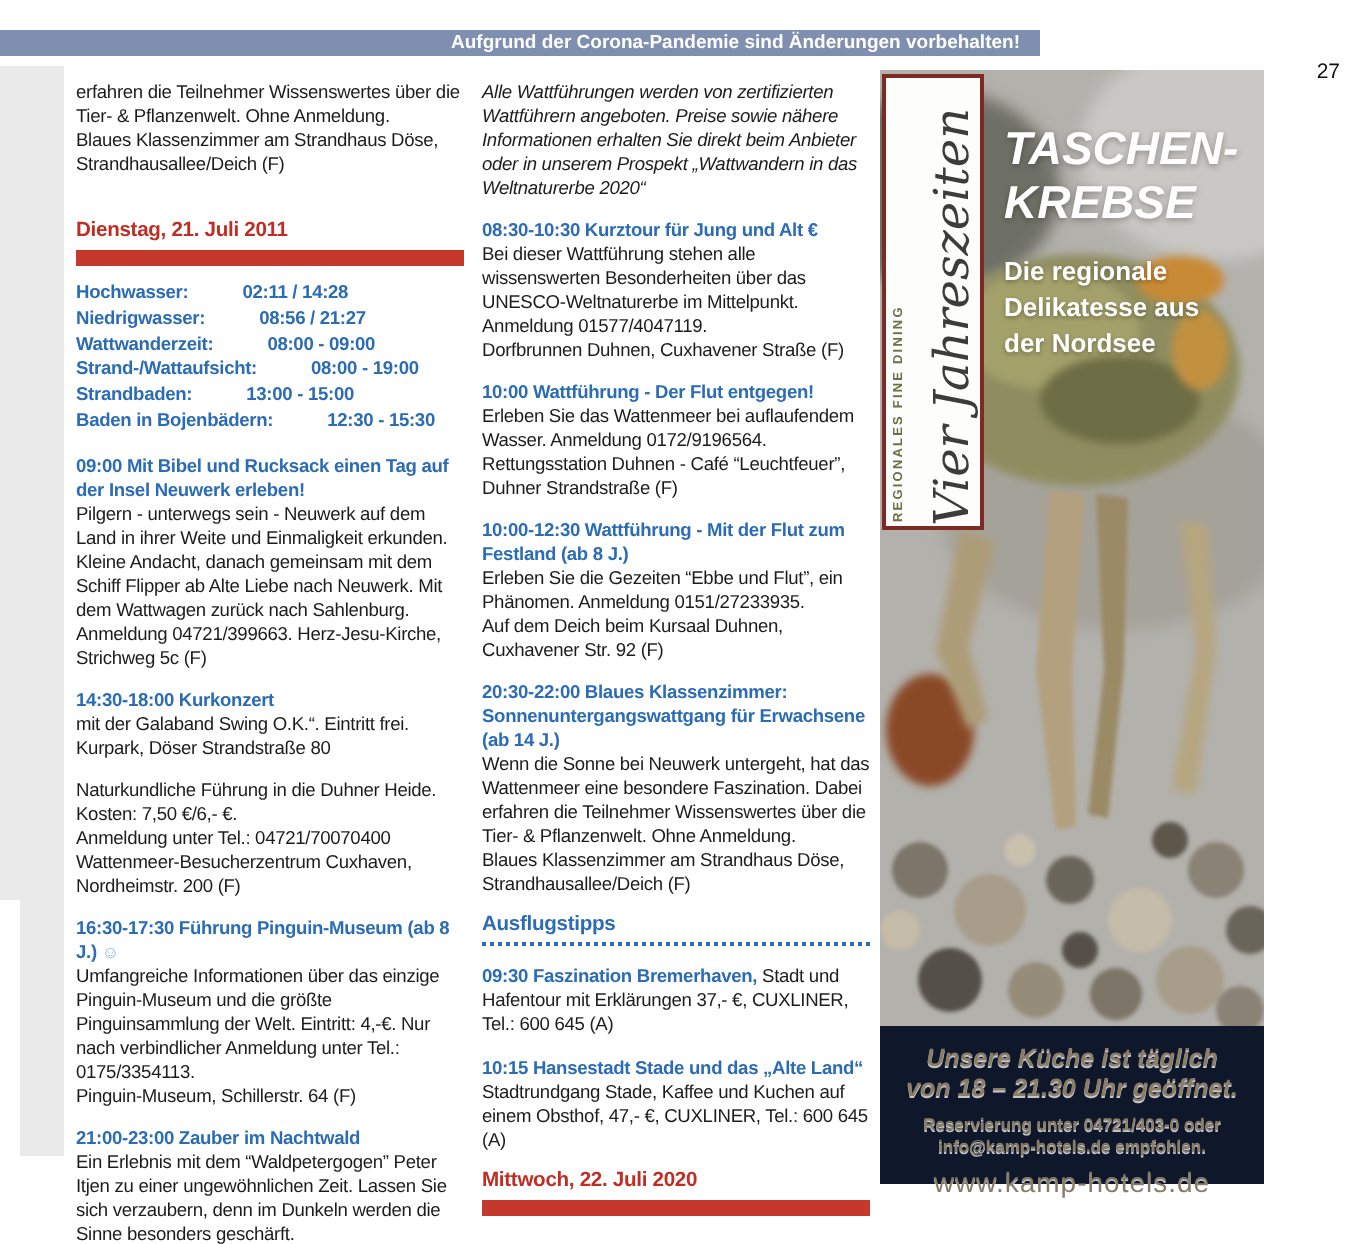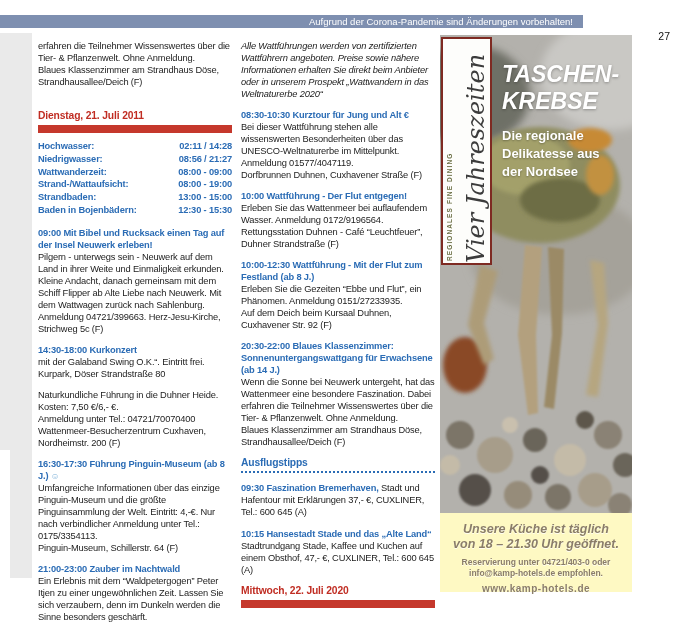--- a/index.html
+++ b/index.html
@@ -1,33 +1,33 @@
 <!DOCTYPE html>
 <html><head>
 <meta charset="utf-8">
 <style>
   html,body{margin:0;padding:0;}
   body{width:676px;height:622px;position:relative;background:#fff;overflow:hidden;
        font-family:"Liberation Sans",sans-serif;color:#1c1c1c;}
-  .banner{position:absolute;left:0;top:15px;width:583px;height:13px;background:#7e8fb0;
-          color:#fff;font-size:9.5px;font-weight:normal;line-height:13px;text-align:right;
+  .banner{position:absolute;left:0;top:15px;width:520px;height:13px;background:#7e8fb0;
+          color:#fff;font-size:9.5px;font-weight:bold;line-height:13px;text-align:right;
           padding-right:10px;box-sizing:border-box;}
   .page-num{position:absolute;right:6px;top:30px;font-size:10.5px;color:#111;}
   .gray-strip{position:absolute;left:0;top:33px;width:32px;height:545px;background:#eaeaea;}
   .gray-notch{position:absolute;left:0;top:450px;width:10px;height:172px;background:#fff;}
 
   .col{position:absolute;top:40px;width:194px;font-size:9.3px;line-height:12px;letter-spacing:-0.15px;}
   .col-left{left:38px;}
   .col-mid{left:241px;}
 
   .intro{white-space:pre-line;margin:0 0 22px 0;}
   .date-hdr{color:#c02d23;font-weight:bold;font-size:10.3px;margin-top:4px;}
   .date-bar{height:8px;background:#c5382c;margin:3px 0 7px 0;}
   .tides{margin-bottom:10px;}
-  .tide-row{display:flex;justify-content:space-between;color:#2b6cb5;font-weight:bold;line-height:12.8px;}
+  .tide-row{display:flex;color:#2b6cb5;font-weight:bold;line-height:12.8px;gap:27px;}
   .event{margin-bottom:9px;}
   .event-title{color:#2b6cb5;font-weight:bold;}
   .event-body{white-space:pre-line;}
   .sec-hdr{color:#2b6cb5;font-weight:bold;font-size:10.3px;border-bottom:2px dotted #2b6cb5;
            padding-bottom:2px;margin-bottom:5px;}
   .wf-intro{font-style:italic;white-space:pre-line;margin:0 0 9px 0;}
   .tip{margin-bottom:9px;}
   .tip-lead{color:#2b6cb5;font-weight:bold;text-align:center;}
   .icon-circle{color:#7fb2d9;font-size:8.5px;}
 
@@ -37,29 +37,29 @@
             border:2px solid #7e2a22;box-sizing:border-box;}
   .vtext{writing-mode:vertical-rl;transform:rotate(180deg);}
   .strip-script{position:absolute;right:1px;top:0;height:100%;font-family:"DejaVu Serif",serif;
                 font-style:italic;font-size:24px;color:#3c3c3c;line-height:26px;}
   .strip-sub{position:absolute;left:3px;bottom:2px;height:150px;font-size:6.5px;font-weight:bold;
              letter-spacing:1.1px;color:#6c7046;line-height:8px;}
   .ad-headline{position:absolute;left:62px;top:26px;color:#fff;font-weight:bold;font-style:italic;
                font-size:23px;line-height:27px;text-shadow:0 1px 3px rgba(0,0,0,.3);}
   .ad-sub{position:absolute;left:62px;top:92px;width:110px;color:#fff;font-weight:bold;
           font-size:13px;line-height:18px;text-shadow:0 1px 2px rgba(0,0,0,.3);}
-  .ad-panel{position:absolute;left:0;bottom:0;width:192px;height:79px;background:#fef9c3;
+  .ad-panel{position:absolute;left:0;bottom:0;width:192px;height:79px;background:#0f172a;
             text-align:center;color:#8a7d68;}
   .panel-big{font-size:12.5px;font-weight:bold;font-style:italic;line-height:15px;
              text-shadow:0 1px 0 rgba(255,255,255,.75);}
   .panel-big:first-child{padding-top:9px;}
   .panel-small{font-size:8.5px;font-weight:bold;line-height:11px;
                text-shadow:0 1px 0 rgba(255,255,255,.75);}
   .panel-small.gap{margin-top:5px;}
-  .panel-url{font-size:10px;font-weight:bold;letter-spacing:.5px;margin-top:4px;
+  .panel-url{font-size:14px;font-weight:normal;letter-spacing:.5px;margin-top:4px;
              text-shadow:0 1px 0 rgba(255,255,255,.75);}
 </style>
 </head>
 <body>
 
 <div class="banner">Aufgrund der Corona-Pandemie sind Änderungen vorbehalten!</div>
 <div class="page-num">27</div>
 <div class="gray-strip"></div>
 <div class="gray-notch"></div>
 

